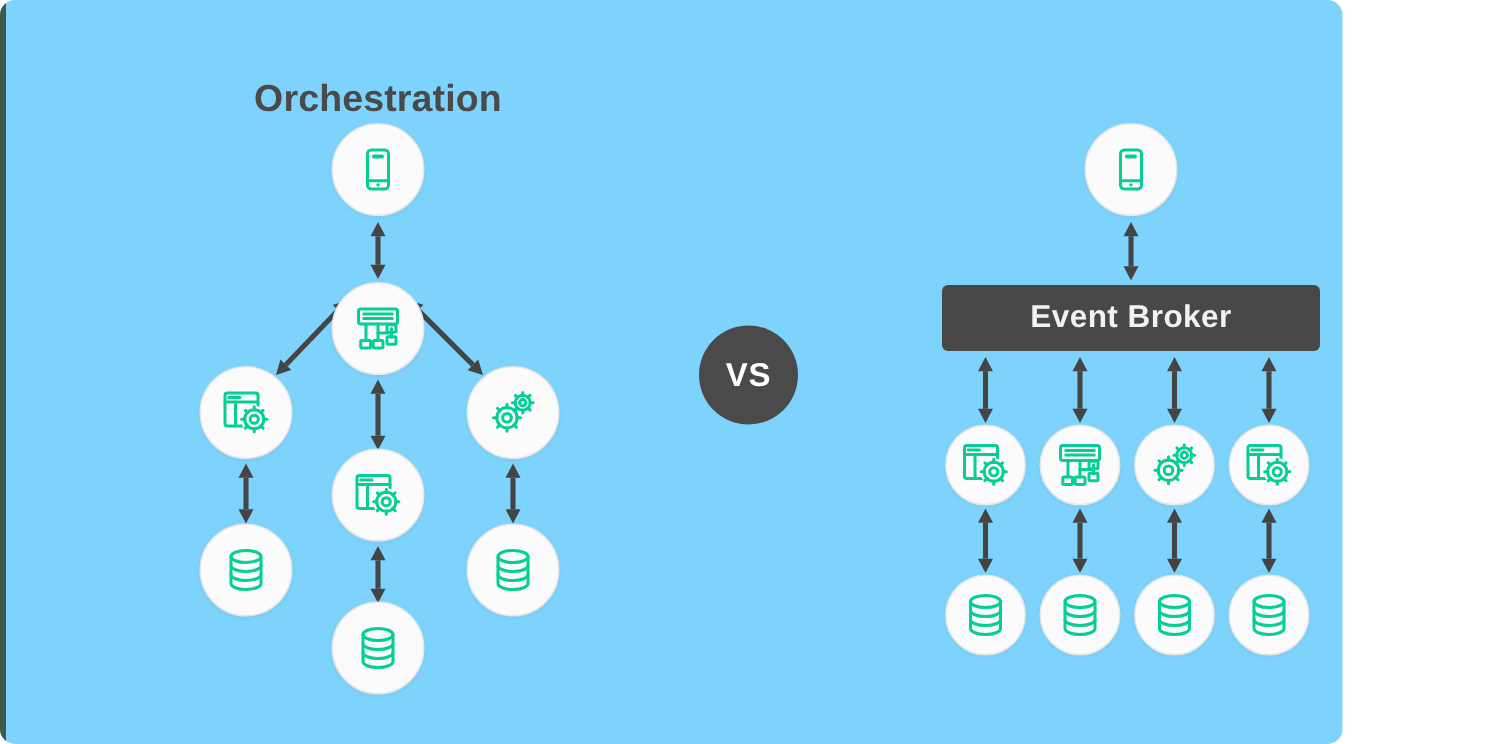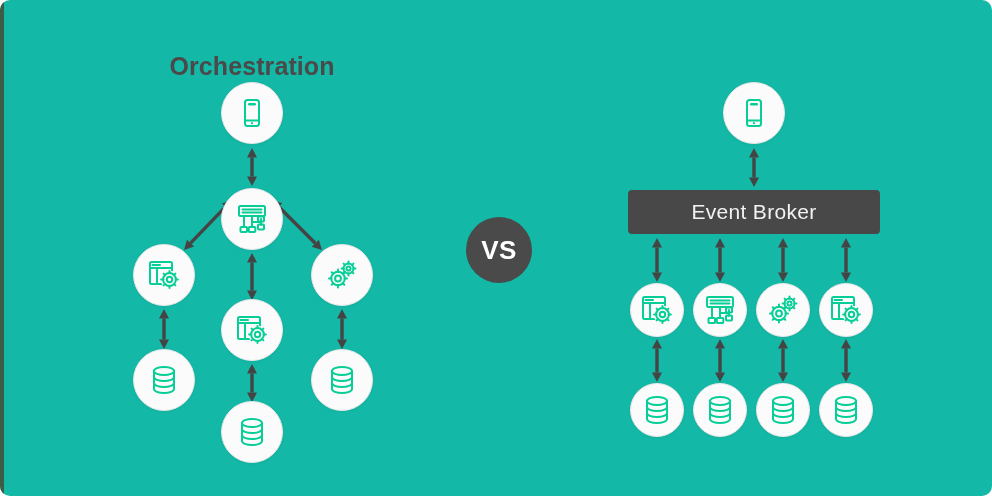--- a/index.html
+++ b/index.html
@@ -64,43 +64,43 @@
   
   #vs-badge {
     position: absolute;
     width: 66px; height: 66px;
     border-radius: 50%;
     background: #4a4a4a;
     color: #ffffff;
     display: flex;
     align-items: center;
     justify-content: center;
-    font-size: 26px;
+    font-size: 22px;
     font-weight: 700;
     letter-spacing: 0.5px;
     transform: translate(-50%, -50%);
   }
   
   #event-broker {
     position: absolute;
     background: #484848;
     color: #f2f2f2;
     border-radius: 4px;
     display: flex;
     align-items: center;
     justify-content: center;
     font-size: 21px;
-    font-weight: 400;
+    font-weight: 700;
     letter-spacing: 0.3px;
   }
 </style>
 </head>
 <body>
 
-<div id="canvas" style="width: 992px; height: 496px; background: #14b8a6;">
+<div id="canvas" style="width: 848px; height: 496px; background: #7dd3fc; padding-left: 47px;">
 
   <div id="left-edge-strip" style="background: rgb(61, 92, 72);"></div>
 
   <div class="panel-title" id="title-left" style="left: 252px; top: 52px;">Orchestration</div>
 
   <div id="vs-badge" style="left: 499px; top: 250px; background: rgb(74, 74, 74); color: rgb(255, 255, 255);">
     <span>VS</span>
   </div>
 
   <div id="event-broker" style="left: 628px; top: 190px; width: 252px; height: 44px; background: rgb(72, 72, 72); color: rgb(242, 242, 242);">

